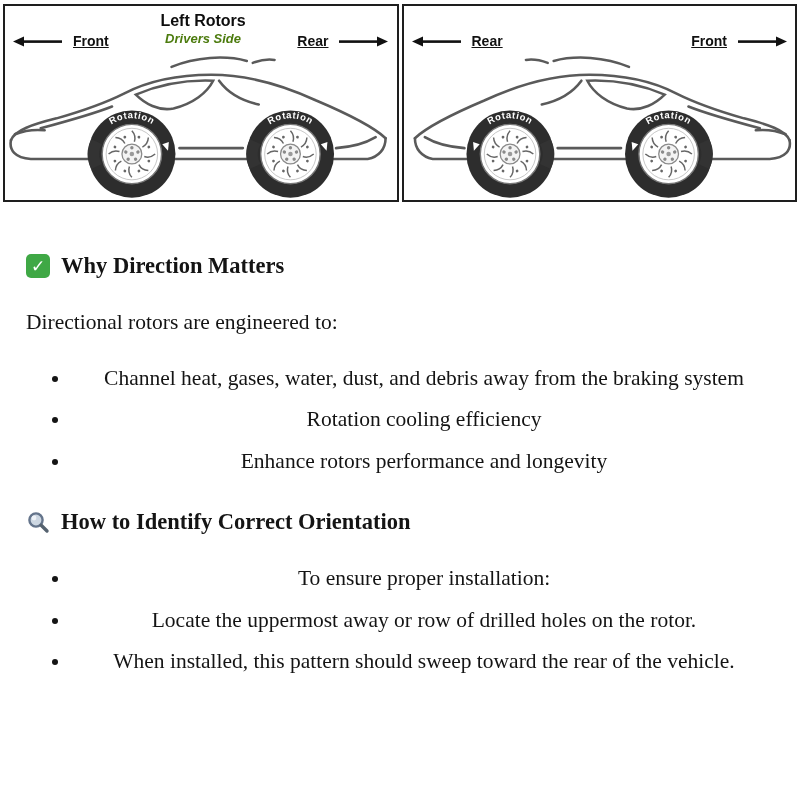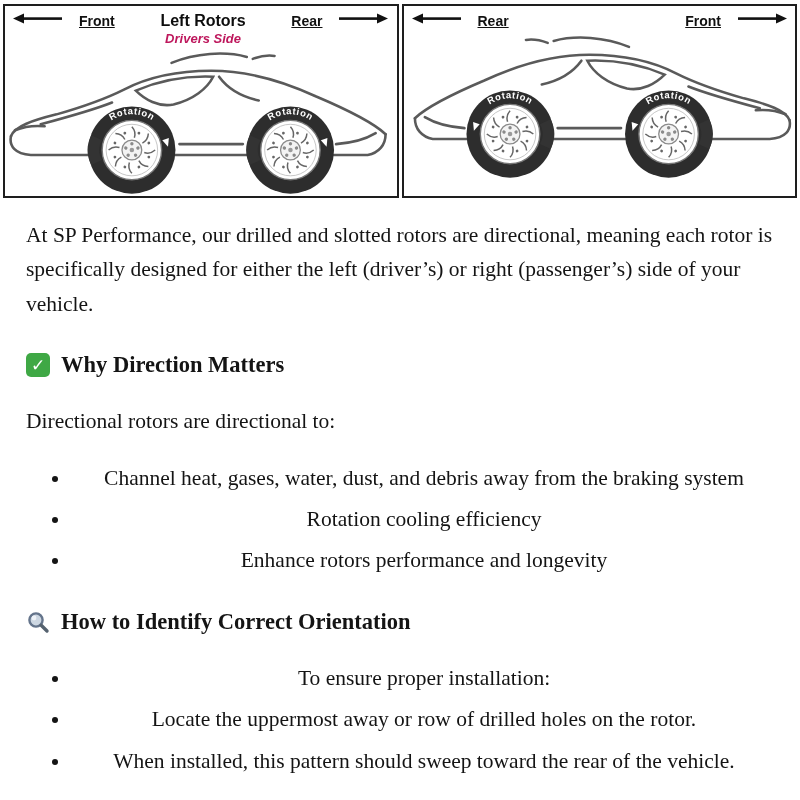--- a/index.html
+++ b/index.html
@@ -11,26 +11,26 @@
   }
 
   
   .diagram { display:flex; gap:3px; padding:4px 3px 0 3px; }
   .panel { flex:1; border:2px solid #1e1e1e; background:#fff; overflow:hidden; }
   .panel-header {
     display:flex; justify-content:space-between; align-items:flex-start;
     padding:7px 8px 0 8px;
     font-family:"Liberation Sans", sans-serif;
   }
-  .dir { display:flex; gap:16px; margin-top:0; }
+  .dir { display:flex; align-items:center; gap:10px; margin-top:20px; }
   .dir-label { font-weight:bold; font-size:14px; text-decoration:underline; color:#111; }
   .arr { display:block; flex:none; }
   .panel-titles { text-align:center; line-height:1.05; }
   .panel-title { font-size:16px; font-weight:bold; color:#0d0d0d; }
-  .panel-subtitle { font-size:13px; font-weight:bold; font-style:italic; margin-top:2px; color:#be185d; }
+  .panel-subtitle { font-size:13px; font-weight:bold; font-style:italic; margin-top:2px; color:#4d7c0f; }
   .car-svg { display:block; width:100%; height:auto; }
   .rot-text { font:700 9.5px "Liberation Sans", sans-serif; fill:#ffffff; letter-spacing:0.7px; }
 
   
   .content { padding:20px 26px 6px 26px; font-size:21.5px; line-height:1.6; }
   .content p { margin:0 0 22px 0; }
   h2.section-h {
     font-size:22.5px; font-family:"Liberation Serif", serif;
     margin:26px 0 21px 0;
     display:flex; align-items:center; gap:11px;
@@ -167,28 +167,27 @@
       <text class="rot-text" text-anchor="middle"><textPath href="#rpArcF" startOffset="50%">Rotation</textPath></text>
       <text class="rot-text" text-anchor="middle"><textPath href="#rpArcR" startOffset="50%">Rotation</textPath></text>
       <polygon points="0,-3.5 0,3.5 8,0" fill="#fff" transform="translate(233,95) rotate(108)"></polygon>
       <polygon points="0,-3.5 0,3.5 8,0" fill="#fff" transform="translate(73,95) rotate(108)"></polygon>
     </svg>
   </div>
 </div>
 
 <main class="content">
 
-  <p>At SP Performance, our drilled and slotted rotors are directional, meaning each rotor is specifically designed for either the left (driver’s) or right (passenger’s) side of your vehicle.</p>
 
   <h2 class="section-h">
     <span class="check-icon">✓</span>
     <span>Why Direction Matters</span>
   </h2>
 
-  <p>Directional rotors are directional to:</p>
+  <p>Directional rotors are engineered to:</p>
 
   <ul>
     <li>Channel heat, gases, water, dust, and debris away from the braking system</li>
     <li>Rotation cooling efficiency</li>
     <li>Enhance rotors performance and longevity</li>
   </ul>
 
   <h2 class="section-h regular">
     <span class="mag-icon">
       <svg width="24" height="24" viewBox="0 0 24 24">

